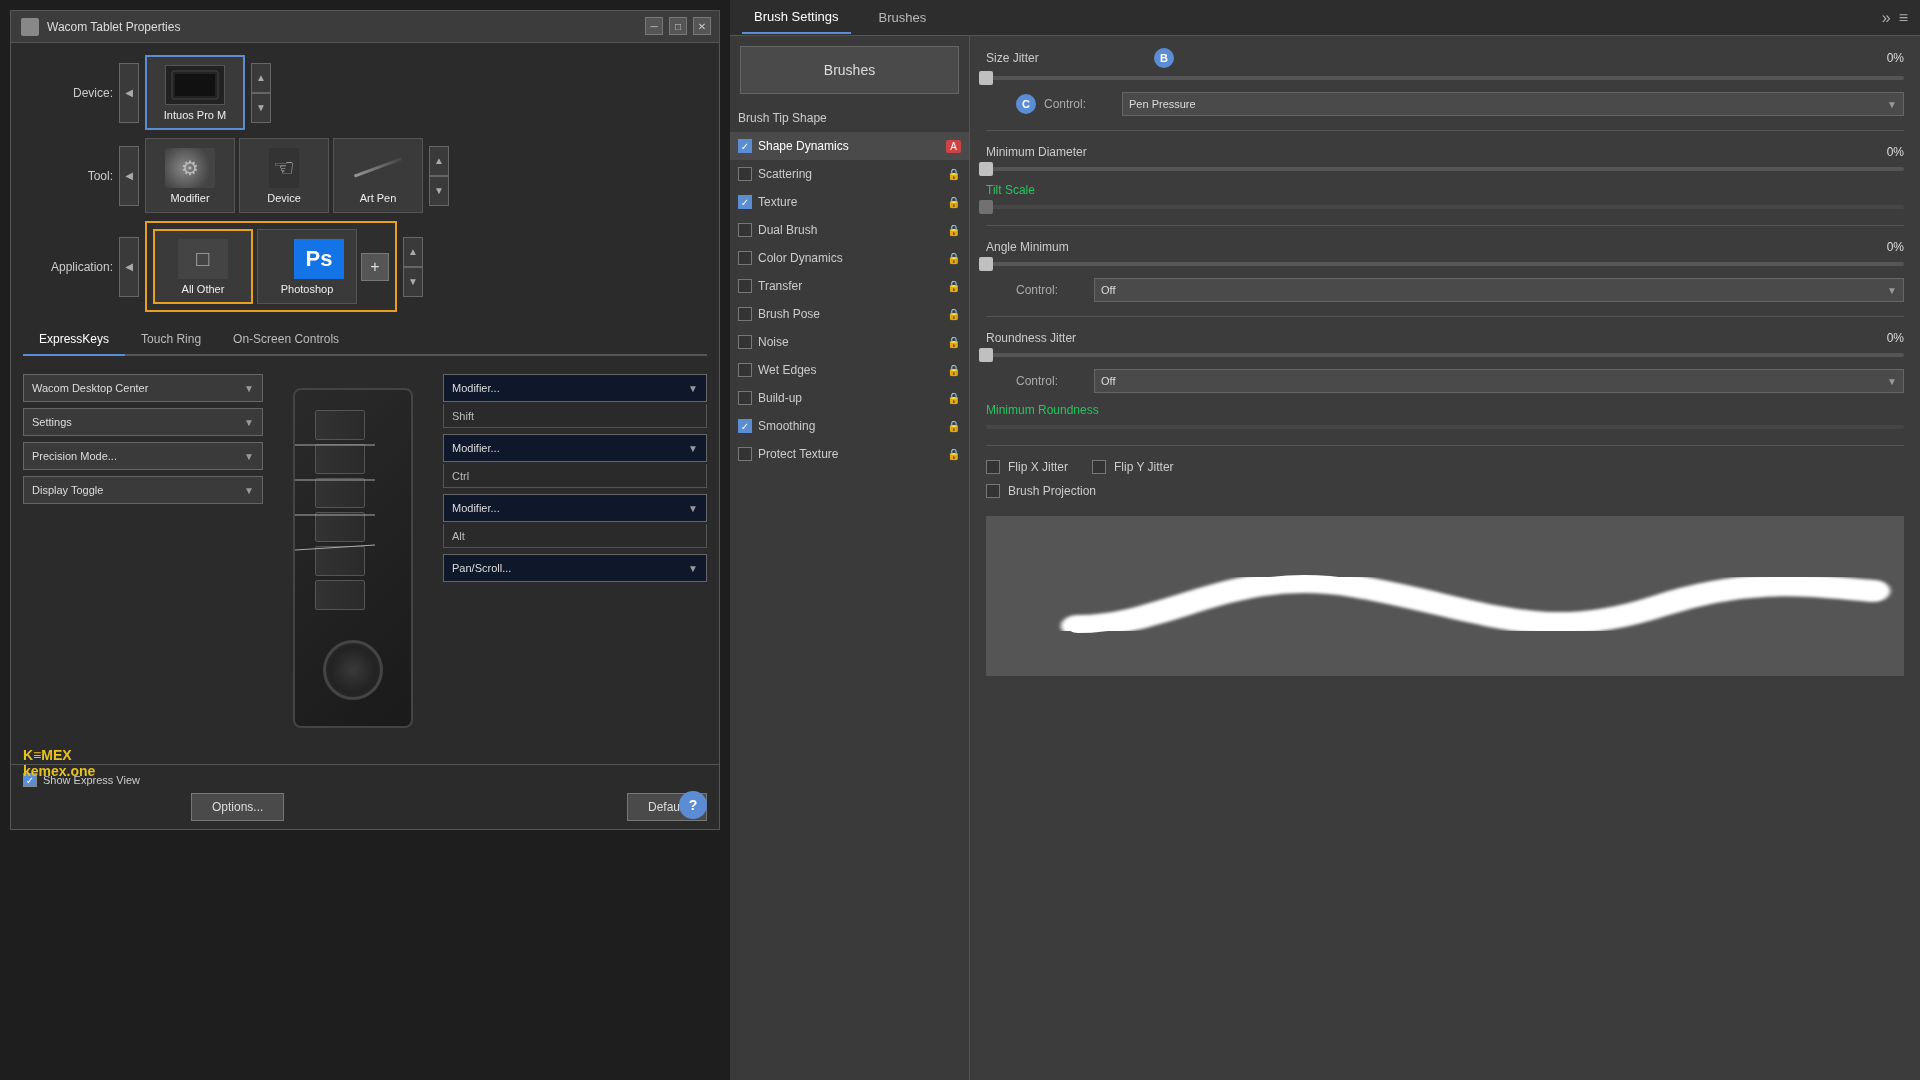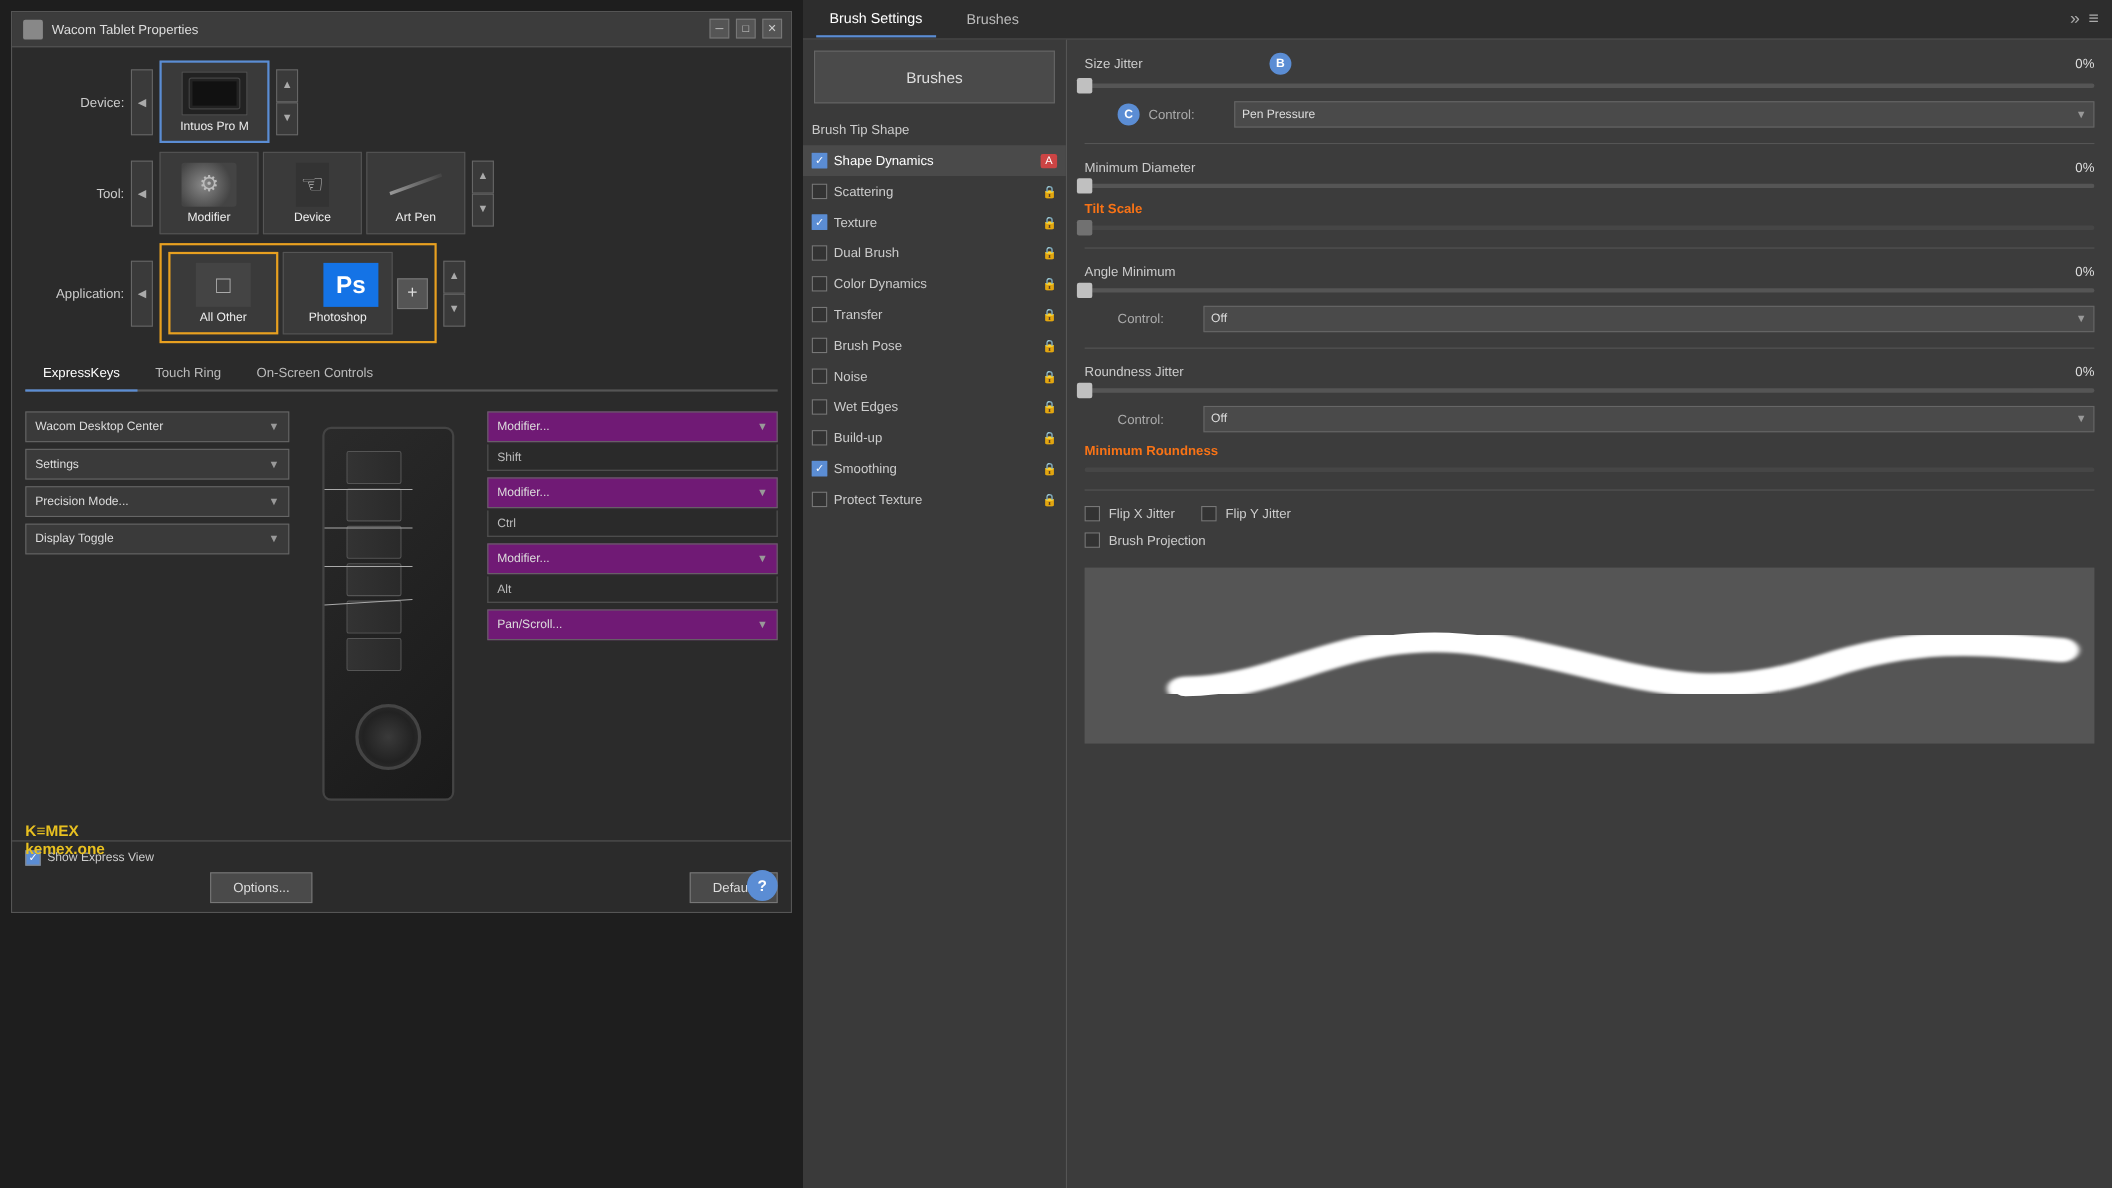--- a/index.html
+++ b/index.html
@@ -352,21 +352,21 @@
     }
 
     .modifier-group {
       display: flex;
       flex-direction: column;
       gap: 2px;
     }
 
     .modifier-dropdown {
       height: 28px;
-      background: #701a75;
+      background: #0f172a;
       border: 1px solid #666;
       color: #ddd;
       display: flex;
       align-items: center;
       justify-content: space-between;
       padding: 0 8px;
       cursor: pointer;
       font-size: 11px;
     }
 
@@ -584,22 +584,21 @@
       gap: 8px;
     }
 
     .prop-label {
       width: 160px;
       color: #ccc;
       font-size: 12px;
     }
 
     .prop-label.dimmed {
-      color: #f97316;
-      font-weight: bold;
+      color: #22c55e;
     }
 
     .prop-value {
       width: 60px;
       text-align: right;
       color: #ddd;
       font-size: 12px;
     }
 
     .badge-circle {

